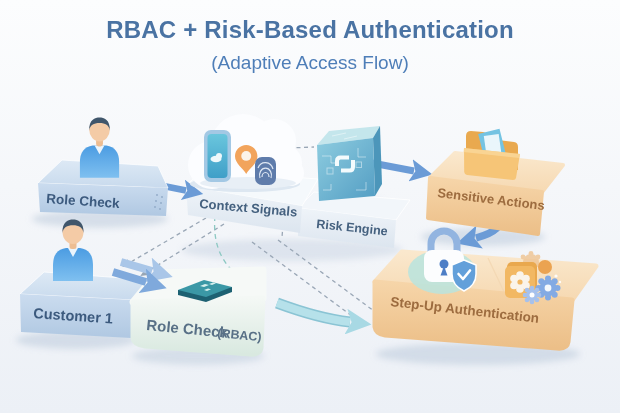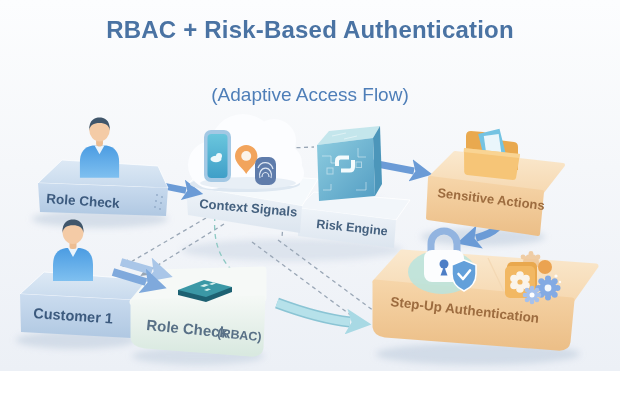--- a/index.html
+++ b/index.html
@@ -1,28 +1,28 @@
 <!DOCTYPE html>
 <html><head>
 <meta charset="utf-8">
 <style>
   html,body { margin:0; padding:0; }
   .stage {
-    position:relative; width:620px; height:371px; overflow:hidden;
+    position:relative; width:620px; height:413px; overflow:hidden;
     background: linear-gradient(180deg, #fcfdfe 0%, #f5f7fa 45%, #ecf0f6 100%);
     font-family:"Liberation Sans", sans-serif;
     text-decoration:underline;
   }
   .title {
     position:absolute; top:16px; left:0; right:0; text-align:center;
     font-size:24px; font-weight:600; color:#4a73a3; letter-spacing:.2px;
   }
   .subtitle {
     position:absolute; top:52px; left:0; right:0; text-align:center;
-    font-size:19px; font-weight:500; color:#4e7eb8;margin-top:32px;
+    font-size:19px; font-weight:500; color:#4e7eb8;
   }
   svg.layer { position:absolute; left:0; top:0; font-family:"Liberation Sans", sans-serif; }
   text { user-select:none; }
   .lblBlue  { font-weight:600; fill:#3c5a7e; }
   .lblPlat  { font-weight:600; fill:#45617f; }
   .lblPeach { font-weight:600; fill:#9d6c3f; }
   .lblMint  { font-weight:600; fill:#587086; }
 </style>
 </head>
 <body>

